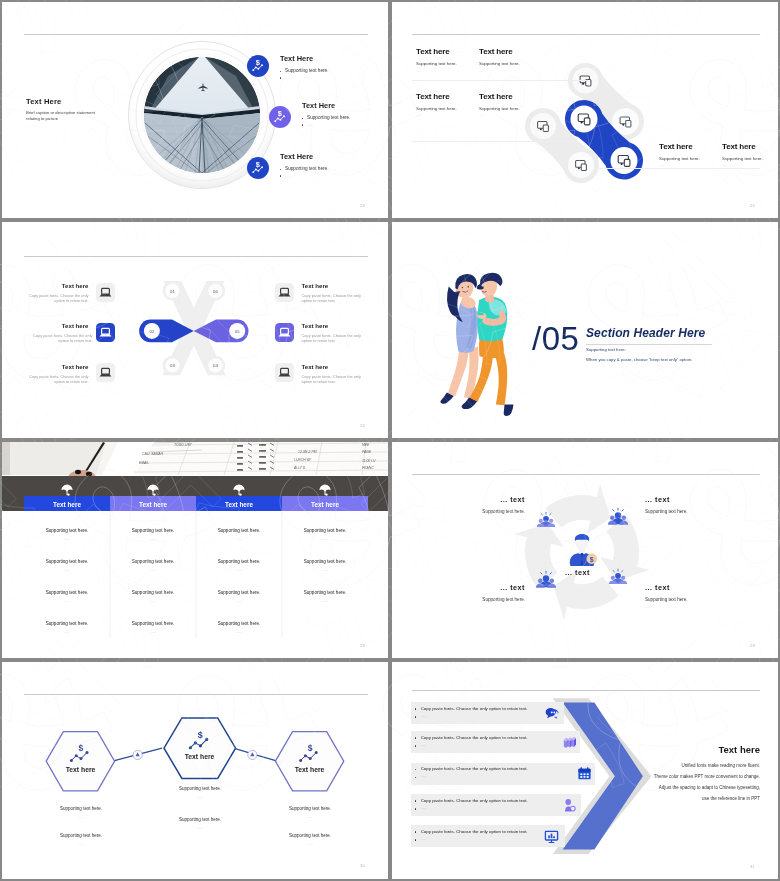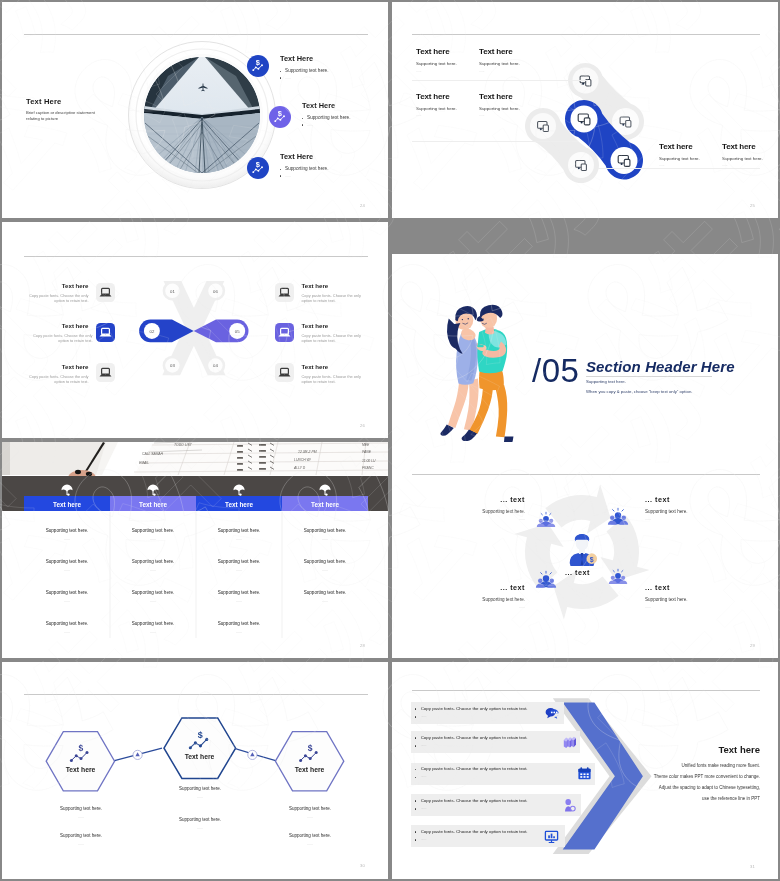--- a/index.html
+++ b/index.html
@@ -2,21 +2,21 @@
 <html><head>
 <meta charset="utf-8">
 <style>
   html,body{margin:0;padding:0;}
   body{width:780px;height:881px;background:#888;font-family:"Liberation Sans",sans-serif;overflow:hidden;}
   .grid{position:absolute;left:0;top:0;width:780px;height:881px;}
   .slide{position:absolute;background:#fff;overflow:hidden;}
   .s1{left:2px;top:2px;width:386px;height:216px;}
   .s2{left:392px;top:2px;width:386px;height:216px;}
   .s3{left:2px;top:222px;width:386px;height:216px;}
-  .s4{left:392px;top:222px;width:386px;height:216px;margin-top:32px;}
+  .s4{left:392px;top:222px;width:386px;height:216px;}
   .s5{left:2px;top:442px;width:386px;height:216px;}
   .s6{left:392px;top:442px;width:386px;height:216px;}
   .s7{left:2px;top:662px;width:386px;height:217px;}
   .s8{left:392px;top:662px;width:386px;height:217px;}
 
   .topline{position:absolute;height:1px;background:#c9c9c9;}
   .pgnum{position:absolute;font-size:4.2px;color:#b9b9b9;letter-spacing:.2px;}
 
   .wm{position:absolute;left:0;top:0;width:100%;height:100%;pointer-events:none;opacity:1;z-index:30;}
   .icn1{position:absolute;width:22px;height:22px;border-radius:50%;background:#1f44c4;}
@@ -421,21 +421,21 @@
         <circle cx="272" cy="124" r="3.5" fill="#1b2a63"></circle>
         <path d="M268 146 q12 10 22 0" stroke="#1b2a63" stroke-width="3" fill="none" stroke-linecap="round"></path>
 
         <path d="M286 166 q22 6 40 -4 l4 34 q-26 14 -48 -2 z" fill="#f4b9a3"></path>
 
         <path d="M238 262 q20 -14 42 -4 q14 8 8 20 q-8 14 -28 8 q-20 -6 -22 -24 z" fill="#f8c4a8"></path>
         <rect x="242" y="256" width="34" height="12" rx="6" fill="#2fd6c4"></rect>
       </g>
     </svg>
     <div style="position:absolute;left:140px;top:99px;font-size:33px;font-weight:400;color:#152a62;letter-spacing:0.5px;line-height:36px">/05</div>
-    <div style="position:absolute;left:194px;top:104px;font-size:15px;font-weight:bold;font-style:italic;color:#152a62;letter-spacing:0.1px">Section Header Here</div>
+    <div style="position:absolute;left:194px;top:104px;font-size:12px;font-weight:bold;font-style:italic;color:#152a62;letter-spacing:0.1px">Section Header Here</div>
     <div class="topline" style="left:194px;top:121.5px;width:126px;background:#d6d6d6"></div>
     <div style="position:absolute;left:194px;top:124.5px;font-size:4.3px;color:#30406a">Supporting text here.</div>
     <div style="position:absolute;left:194px;top:135px;font-size:4.3px;color:#30406a">When you copy &amp; paste, choose "keep text only" option.</div>
   </div>
   <div class="slide s5">
     <svg width="386" height="216" viewBox="0 0 386 216" style="position:absolute;left:0;top:0">
       <defs>
           <clipPath id="ph5">
             <rect x="0" y="0" width="386" height="34"></rect>
           </clipPath>

